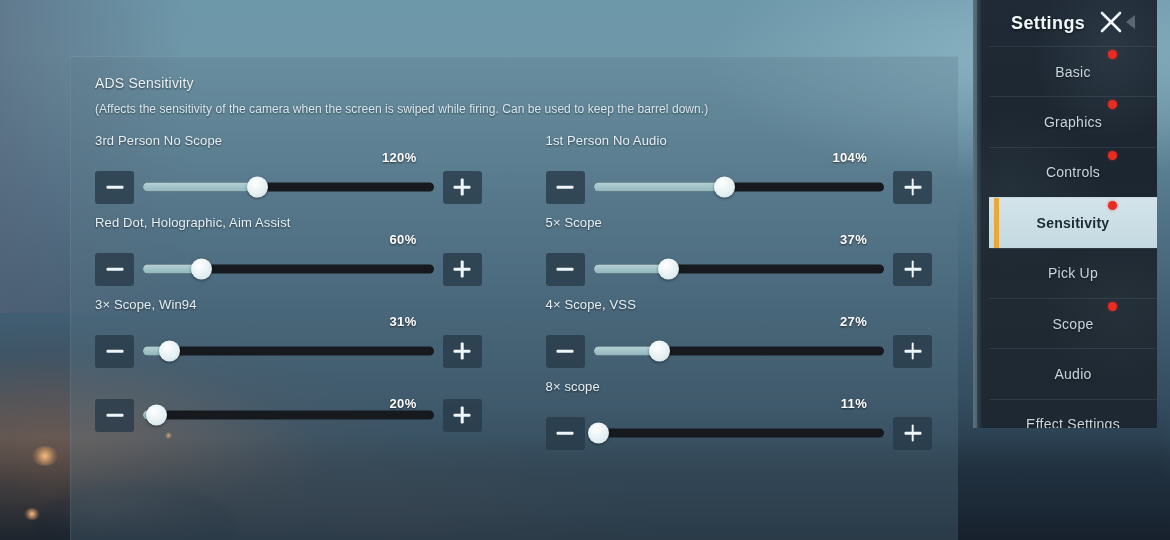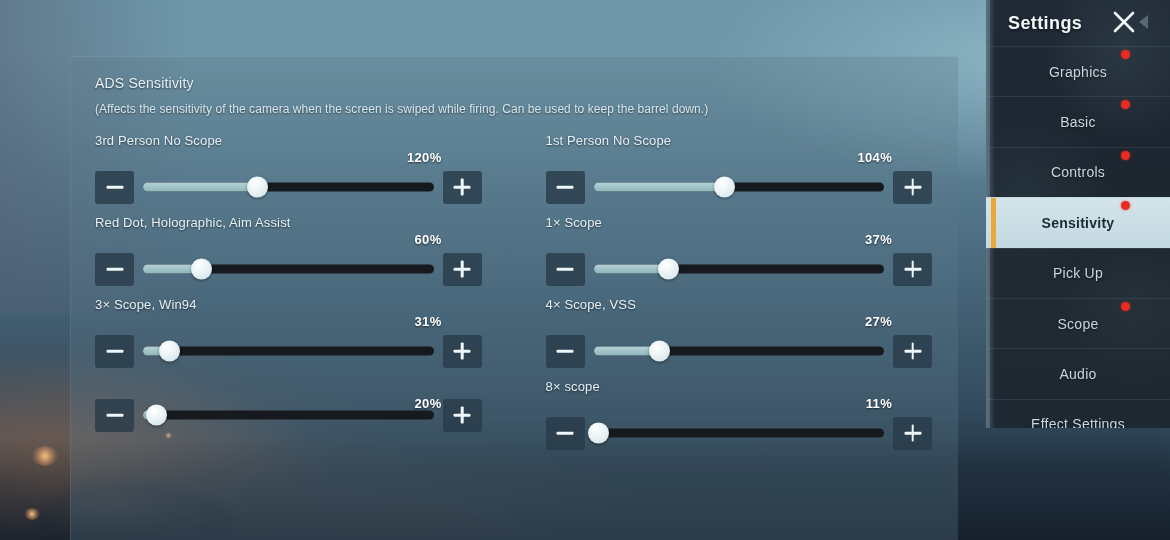--- a/index.html
+++ b/index.html
@@ -132,21 +132,21 @@
   .slider-label {
     font-size: 13px;
     color: #e6f1f6;
     letter-spacing: 0.15px;
     text-shadow: 0 1px 2px rgba(0,0,0,0.55);
     height: 18px;
     line-height: 18px;
   }
   .slider-value {
     position: absolute;
-    right: 40px;
+    right: 65px;
     top: 18px;
     font-size: 13px;
     font-weight: bold;
     color: #ffffff;
     letter-spacing: 0.3px;
     text-shadow: 0 1px 2px rgba(0,0,0,0.6);
     line-height: 16px;
   }
 
   .slider-row {
@@ -212,24 +212,25 @@
     transform: translateY(-50%);
     border-radius: 50%;
     background: radial-gradient(circle at 38% 32%, #ffffff, #e2eef1 62%, #c9dade 100%);
     box-shadow: 0 1px 3px rgba(0,0,0,0.45);
     cursor: grab;
   }
 
   
   #sidebar {
     position: absolute;
-    right: 0; top: 0;
+    right: 13px; top: 0;
     width: 184px; height: 428px;
     background: #1d2733;
     overflow: hidden;
+    padding-left: 16px;
   }
   #sidebar-tex {
     position: absolute; inset: 0;
     background:
       radial-gradient(ellipse 60% 30% at 75% 12%, rgba(72,92,102,0.30), rgba(72,92,102,0) 70%),
       radial-gradient(ellipse 70% 26% at 20% 45%, rgba(58,78,88,0.26), rgba(58,78,88,0) 72%),
       radial-gradient(ellipse 55% 24% at 80% 72%, rgba(54,72,82,0.22), rgba(54,72,82,0) 74%),
       linear-gradient(to bottom, #1f2a36 0%, #1c2630 40%, #202a33 70%, #1e2832 100%);
   }
   #sidebar-leftedge {
@@ -349,21 +350,21 @@
       <div class="track-wrap">
         <div class="track">
           <div class="track-fill" style="width:39.50%"></div>
         </div>
         <div class="knob" style="left:39.50%"></div>
       </div>
       <div class="step-btn plus"></div>
     </div>
           </div>
           <div class="slider-cell">
-    <div class="slider-label">1st Person No Scope</div>
+    <div class="slider-label">1st Person No Audio</div>
     <div class="slider-value">104%</div>
     <div class="slider-row">
       <div class="step-btn minus"></div>
       <div class="track-wrap">
         <div class="track">
           <div class="track-fill" style="width:45.20%"></div>
         </div>
         <div class="knob" style="left:45.20%"></div>
       </div>
       <div class="step-btn plus"></div>
@@ -377,21 +378,21 @@
       <div class="track-wrap">
         <div class="track">
           <div class="track-fill" style="width:20.30%"></div>
         </div>
         <div class="knob" style="left:20.30%"></div>
       </div>
       <div class="step-btn plus"></div>
     </div>
           </div>
           <div class="slider-cell">
-    <div class="slider-label">1× Scope</div>
+    <div class="slider-label">5× Scope</div>
     <div class="slider-value">37%</div>
     <div class="slider-row">
       <div class="step-btn minus"></div>
       <div class="track-wrap">
         <div class="track">
           <div class="track-fill" style="width:25.80%"></div>
         </div>
         <div class="knob" style="left:25.80%"></div>
       </div>
       <div class="step-btn plus"></div>
@@ -470,26 +471,26 @@
           <line x1="23" y1="5" x2="5" y2="23" stroke="#f0f6f8" stroke-width="2.6" stroke-linecap="round"></line>
         </svg>
         <div class="tri-left"></div>
       </div>
     </div>
 
     <div id="sb-list">
         <div class="sb-item badge">
 
     <div class="red-dot"></div>
+    <div class="sb-item-label">Basic</div>
+        </div>
+        <div class="sb-item badge">
+
+    <div class="red-dot"></div>
     <div class="sb-item-label">Graphics</div>
-        </div>
-        <div class="sb-item badge">
-
-    <div class="red-dot"></div>
-    <div class="sb-item-label">Basic</div>
         </div>
         <div class="sb-item badge">
 
     <div class="red-dot"></div>
     <div class="sb-item-label">Controls</div>
         </div>
         <div class="sb-item active badge">
     <div class="sb-accent"></div>
     <div class="red-dot"></div>
     <div class="sb-item-label">Sensitivity</div>

